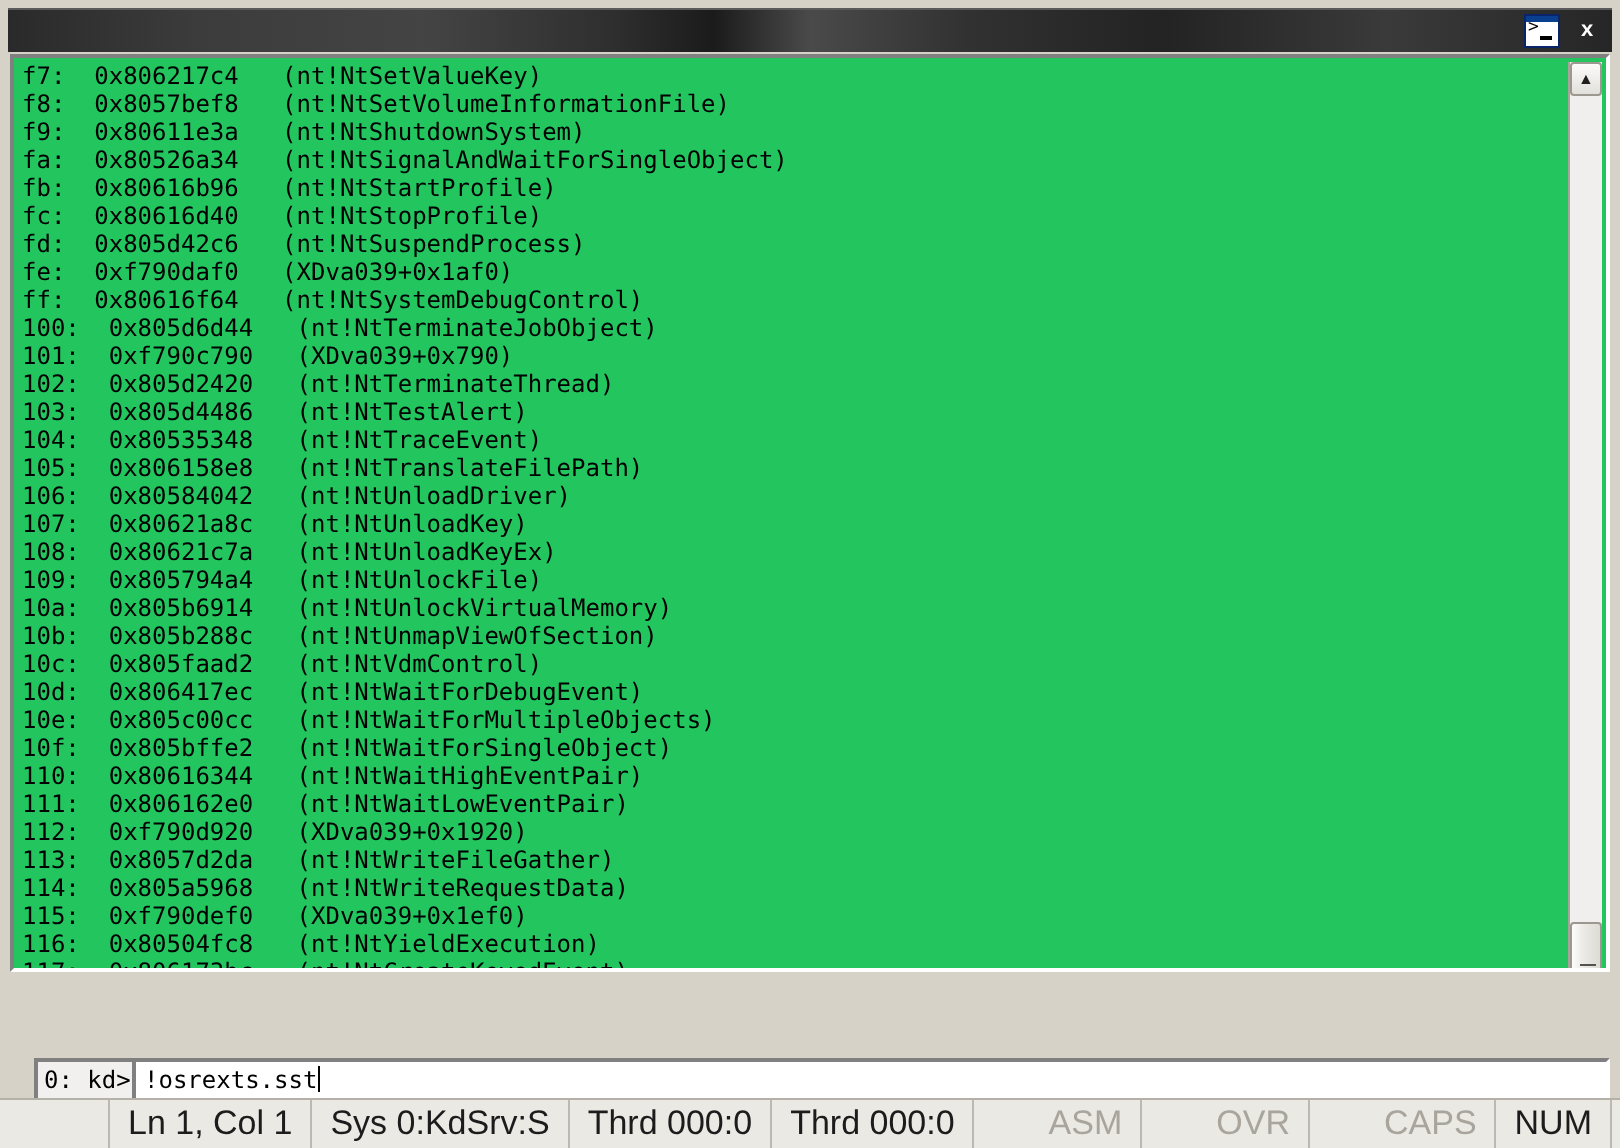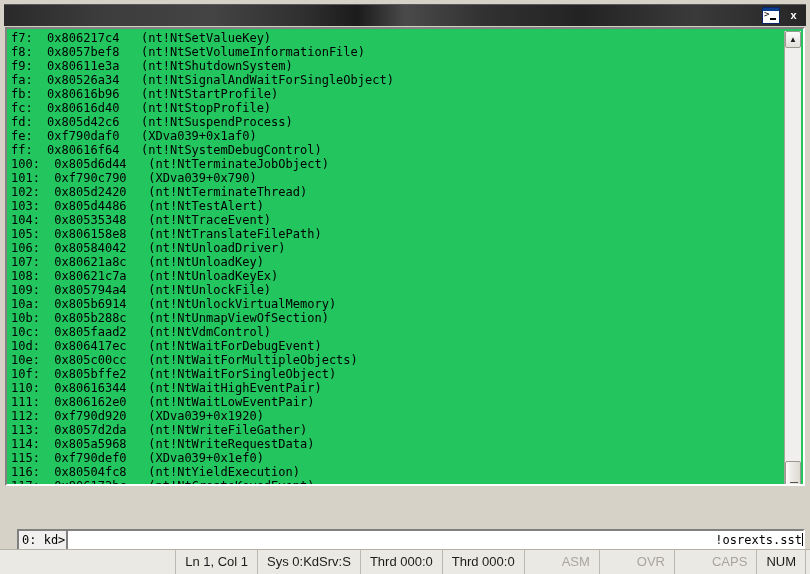--- a/index.html
+++ b/index.html
@@ -232,21 +232,20 @@
     background: #ffffff;
     border: 2px solid;
     border-color: #808080 #ffffff #ffffff #808080;
     box-sizing: border-box;
     font-family: "DejaVu Sans Mono", monospace;
     font-size: 12px;
     line-height: 18px;
     color: #000;
     padding-left: 4px;
     white-space: pre;
-    text-align: right;
   }
   #caret {
     display: inline-block;
     width: 1px;
     height: 13px;
     background: #000;
     vertical-align: -2px;
     margin-left: 0px;
   }
 
@@ -264,21 +263,21 @@
   #statusbar .sb-inner {
     position: absolute;
     right: 4px;
     top: 0;
     height: 24px;
     display: flex;
     align-items: center;
   }
   .status-cell {
     font-family: "Liberation Sans", sans-serif;
-    font-size: 13px;
+    font-size: 17px;
     color: #1c1c1c;
     padding: 0 9px;
     border-left: 1px solid #bdb9b0;
     white-space: nowrap;
     line-height: 24px;
   }
   .status-cell.dim {
     color: #a9a59d;
     padding-left: 37px;
   }

